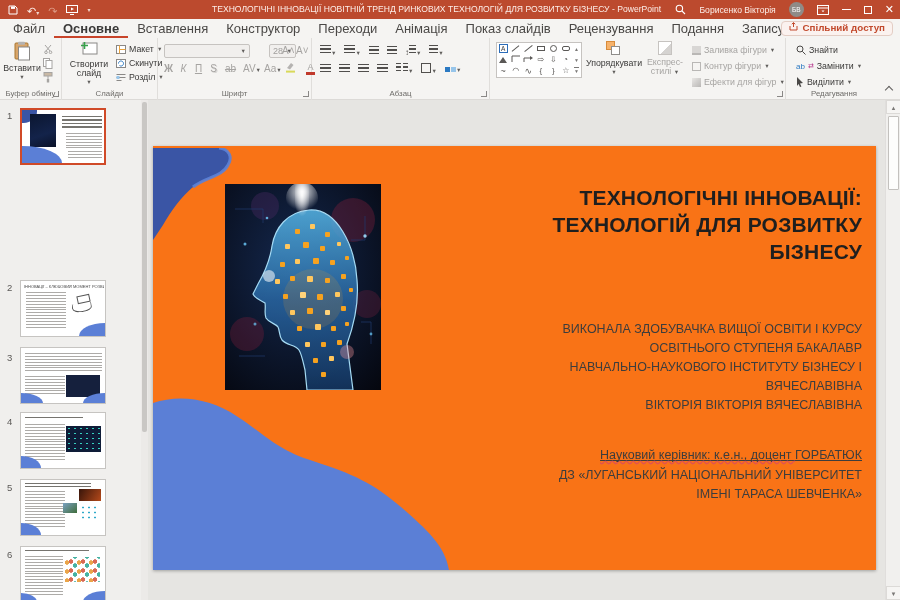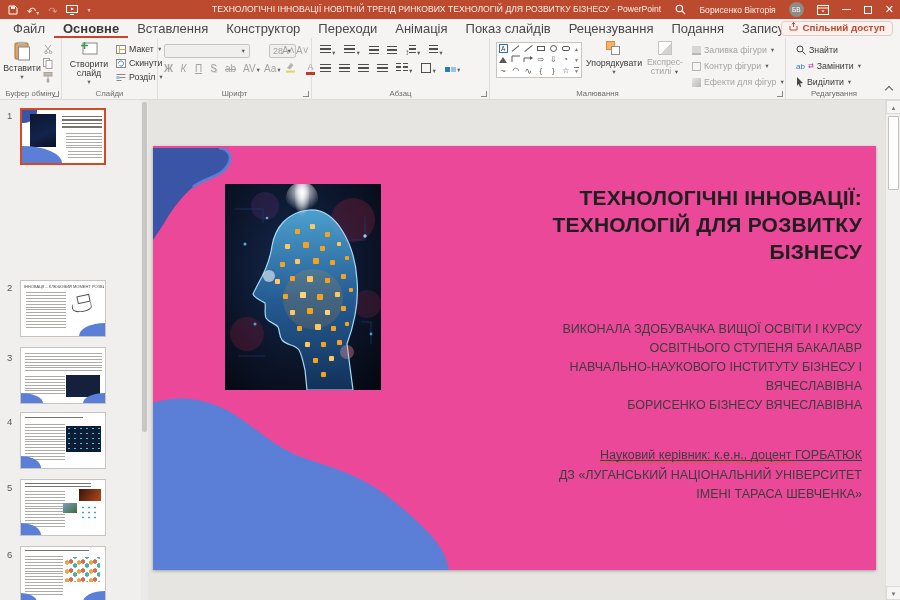--- a/index.html
+++ b/index.html
@@ -58,21 +58,21 @@
   .thumb { position:absolute; left:20px; width:86px; height:57px; background:#fff; border:1px solid #c6c4c1; overflow:hidden; }
   .thumb.sel { border:2px solid #d04a28; }
   .pscroll { position:absolute; right:0; top:0; width:7px; height:500px; background:#eceae8; }
   .pscroll .pthumb { position:absolute; left:1px; top:2px; width:5px; height:330px; background:#c9c7c4; border-radius:2px; }
   .lnD { background:repeating-linear-gradient(to bottom,#76746f 0 1.4px,transparent 1.4px 3.4px); }
   .lnL { background:repeating-linear-gradient(to bottom,#adaba8 0 1px,transparent 1px 2.9px); }
   .blob { background:#5b7fd6; }
 
   
   .canvas { position:absolute; left:148px; top:100px; width:752px; height:500px; background:#e6e5e2; }
-  .slide { position:absolute; left:5px; top:46px; width:723px; height:424px; background:#ec4899; box-shadow:0 1px 3px rgba(0,0,0,.3); overflow:hidden; }
+  .slide { position:absolute; left:5px; top:46px; width:723px; height:424px; background:#f97316; box-shadow:0 1px 3px rgba(0,0,0,.3); overflow:hidden; }
   .s-title { position:absolute; right:14px; top:38px; width:480px; text-align:right; font-weight:bold; font-size:21px; line-height:27px; color:#1f1f1f; letter-spacing:.2px; }
   .s-sub { position:absolute; right:14px; top:174px; width:470px; text-align:right; font-size:12.5px; line-height:19px; color:#3d3d3d; }
   .s-adv { position:absolute; right:14px; top:300px; width:470px; text-align:right; font-size:12.5px; line-height:19.5px; color:#3d3d3d; }
   .u { text-decoration:underline; }
   .wavy { text-decoration:underline wavy #e05252; text-decoration-skip-ink:none; }
   .vscroll { position:absolute; right:0; top:0; width:15px; height:500px; background:#f1f0ee; border-left:1px solid #e0dedc; }
   .varrow { position:absolute; left:0; width:15px; height:14px; font-size:6px; color:#7a7876; text-align:center; line-height:14px; background:#f6f5f3; border:1px solid #dcdad7; }
   .vthumb { position:absolute; left:2px; top:16px; width:11px; height:74px; background:#fdfdfc; border:1px solid #c3c1be; border-radius:1px; }
   .chev-up { width:6px; height:6px; border-left:1.4px solid #5f5d5b; border-top:1.4px solid #5f5d5b; transform:rotate(45deg); }
 </style>
@@ -315,21 +315,20 @@
       <div class="smallrow dis" style="left:202px;top:23px;">
           <span class="ic" style="width:9px;height:9px;border:1.6px solid #b9b7b5;"></span>
           <span>Контур фігури</span>
           <span class="caret-s">▼</span>
         </div>
       <div class="smallrow dis" style="left:202px;top:39px;">
           <span class="ic" style="width:9px;height:9px;background:linear-gradient(135deg,#e8e6e4,#b9b7b5);"></span>
           <span>Ефекти для фігур</span>
           <span class="caret-s">▼</span>
         </div>
-      <div class="grp-label" style="left:-40px;">Малювання</div>
       <span class="launcher"></span>
     </div>
 
     <div class="grp" style="left:786px;width:96px;border-right:none;">
       <div class="smallrow" style="left:10px;top:7px;">
           <svg width="10" height="10" viewBox="0 0 10 10">
             <circle cx="4" cy="4" r="3" fill="none" stroke="#4a4846"></circle>
             <path d="M6.3 6.3L9.5 9.5" stroke="#4a4846"></path>
           </svg>
           <span>Знайти</span>
@@ -501,21 +500,21 @@
         <div>ТЕХНОЛОГІЧНІ ІННОВАЦІЇ:</div>
         <div>ТЕХНОЛОГІЙ ДЛЯ РОЗВИТКУ</div>
         <div>БІЗНЕСУ</div>
       </div>
 
       <div class="s-sub">
         <div>ВИКОНАЛА ЗДОБУВАЧКА ВИЩОЇ ОСВІТИ І КУРСУ</div>
         <div>ОСВІТНЬОГО СТУПЕНЯ БАКАЛАВР</div>
         <div>НАВЧАЛЬНО-НАУКОВОГО ІНСТИТУТУ БІЗНЕСУ І</div>
         <div>ВЯЧЕСЛАВІВНА</div>
-        <div>БОРИСЕНКО БІЗНЕСУ ВЯЧЕСЛАВІВНА</div>
+        <div>ВІКТОРІЯ ВІКТОРІЯ ВЯЧЕСЛАВІВНА</div>
       </div>
 
       <div class="s-adv">
         <div><span class="u"><span class="wavy">Науковий керівник: к.е.н., доцент </span><span>ГОРБАТЮК</span></span></div>
         <div>ДЗ «ЛУГАНСЬКИЙ НАЦІОНАЛЬНИЙ УНІВЕРСИТЕТ</div>
         <div>ІМЕНІ ТАРАСА ШЕВЧЕНКА»</div>
       </div>
 
       <svg class="abs" style="left:0;bottom:0;" width="318" height="175" viewBox="0 0 318 175" preserveAspectRatio="none">
         <path d="M0,8 C25,0 55,2 85,22 C115,42 125,55 160,66 C200,79 220,88 248,112 C272,133 292,150 296,175 L0,175 Z" fill="#5b7fd6"></path>

